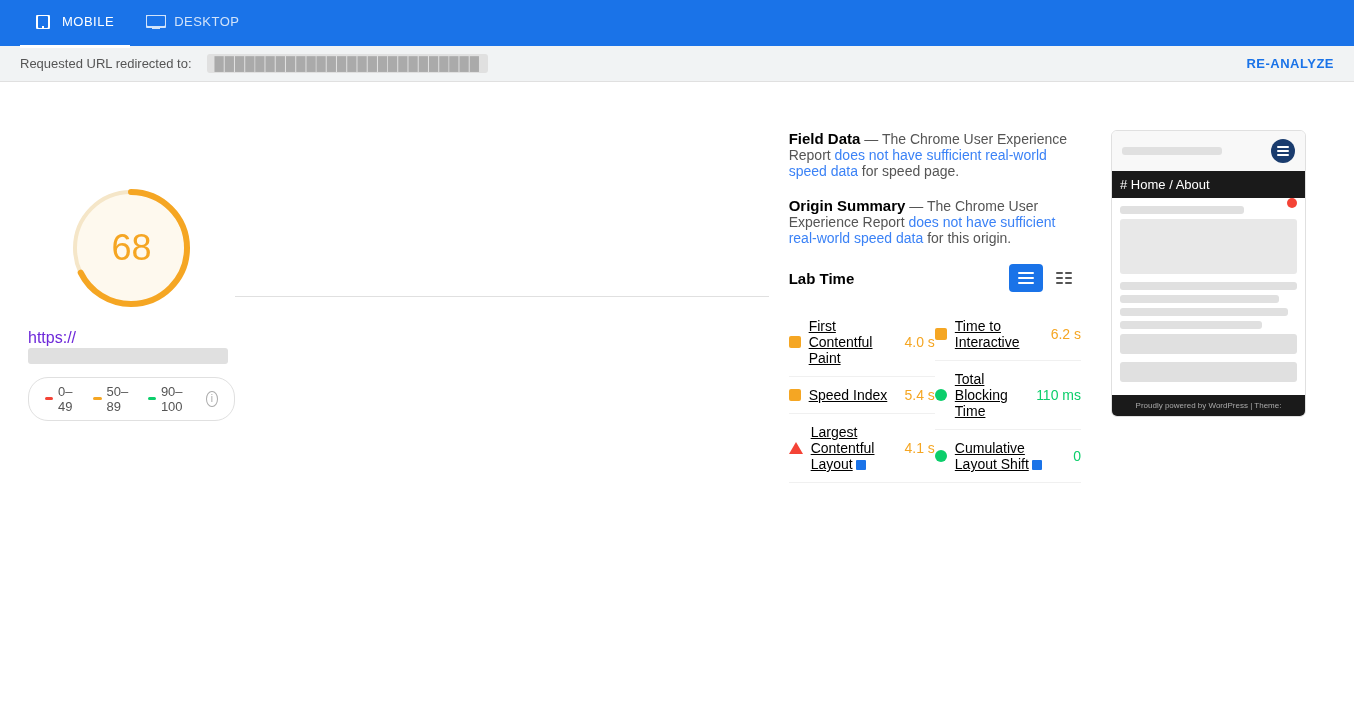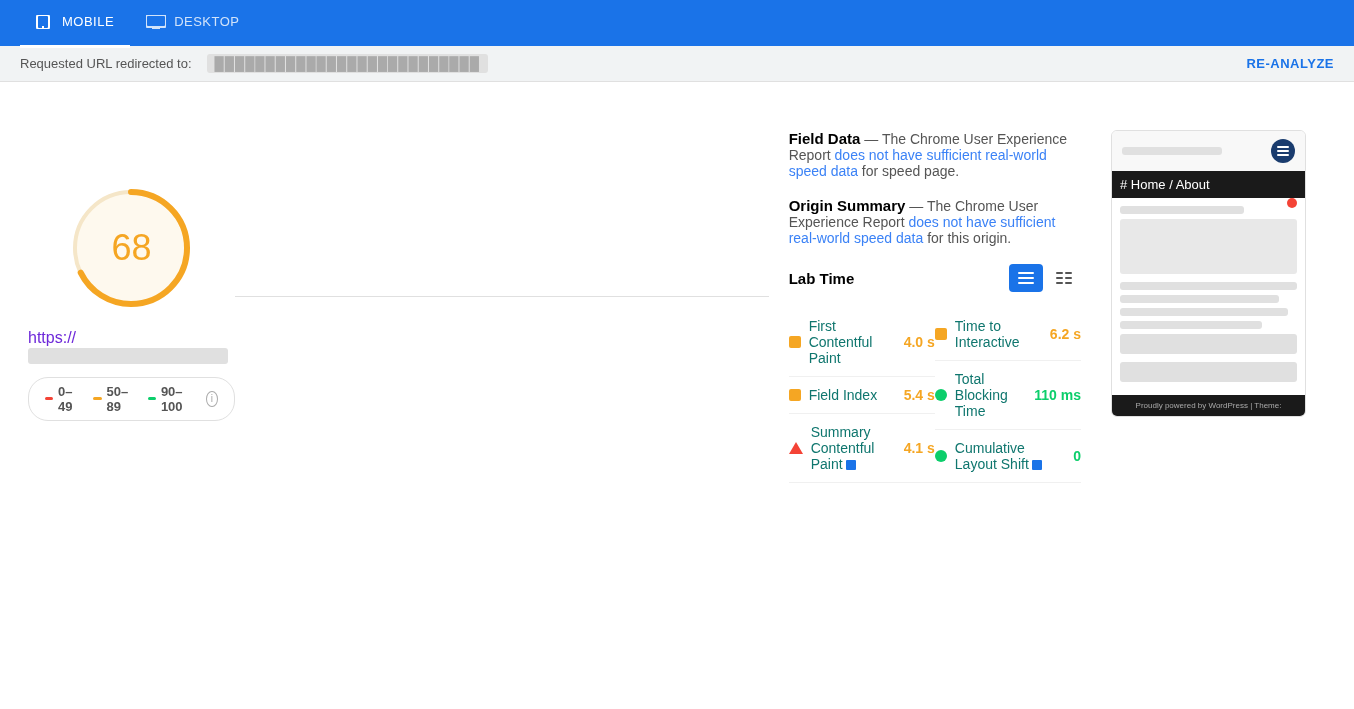--- a/index.html
+++ b/index.html
@@ -120,21 +120,20 @@
       border: 1px solid #e0e0e0;
       border-radius: 20px;
       padding: 6px 16px;
       font-size: 13px;
       color: #555;
     }
     .legend-item {
       display: flex;
       align-items: center;
       gap: 5px;
-      font-weight: bold;
     }
     .legend-dot {
       width: 12px;
       height: 3px;
       border-radius: 2px;
     }
     .legend-dot.red { background: #f44336; }
     .legend-dot.orange { background: #f5a623; }
     .legend-dot.green { background: #0cce6b; }
     .info-icon {
@@ -254,26 +253,27 @@
       width: 0;
       height: 0;
       border-left: 7px solid transparent;
       border-right: 7px solid transparent;
       border-bottom: 12px solid #f44336;
       background: transparent;
       border-radius: 0;
     }
     .metric-name {
       flex: 1;
-      color: #0f766e;
+      color: #000000;
       font-size: 14px;
+      text-decoration: underline;
     }
     .metric-value {
       font-size: 14px;
-      font-weight: 700;
+      font-weight: 400;
     }
     .metric-value.orange { color: #f5a623; }
     .metric-value.green { color: #0cce6b; }
 
     
     .preview-container {
       border: 1px solid #e0e0e0;
       border-radius: 6px;
       overflow: hidden;
       background: #fff;
@@ -469,27 +469,27 @@
         <div class="metrics-grid">
 
           <div>
             <div class="metric-row">
               <div class="metric-icon orange"></div>
               <span class="metric-name">First Contentful Paint</span>
               <span class="metric-value orange">4.0 s</span>
             </div>
             <div class="metric-row">
               <div class="metric-icon orange"></div>
-              <span class="metric-name">Field Index</span>
+              <span class="metric-name">Speed Index</span>
               <span class="metric-value orange">5.4 s</span>
             </div>
             <div class="metric-row">
               <div class="metric-icon red-triangle"></div>
               <span class="metric-name">
-                <span>Summary Contentful Paint</span><span class="metric-info-badge"></span>
+                <span>Largest Contentful Layout</span><span class="metric-info-badge"></span>
               </span>
               <span class="metric-value orange">4.1 s</span>
             </div>
           </div>
 
           <div>
             <div class="metric-row">
               <div class="metric-icon orange"></div>
               <span class="metric-name">Time to Interactive</span>
               <span class="metric-value orange">6.2 s</span>

